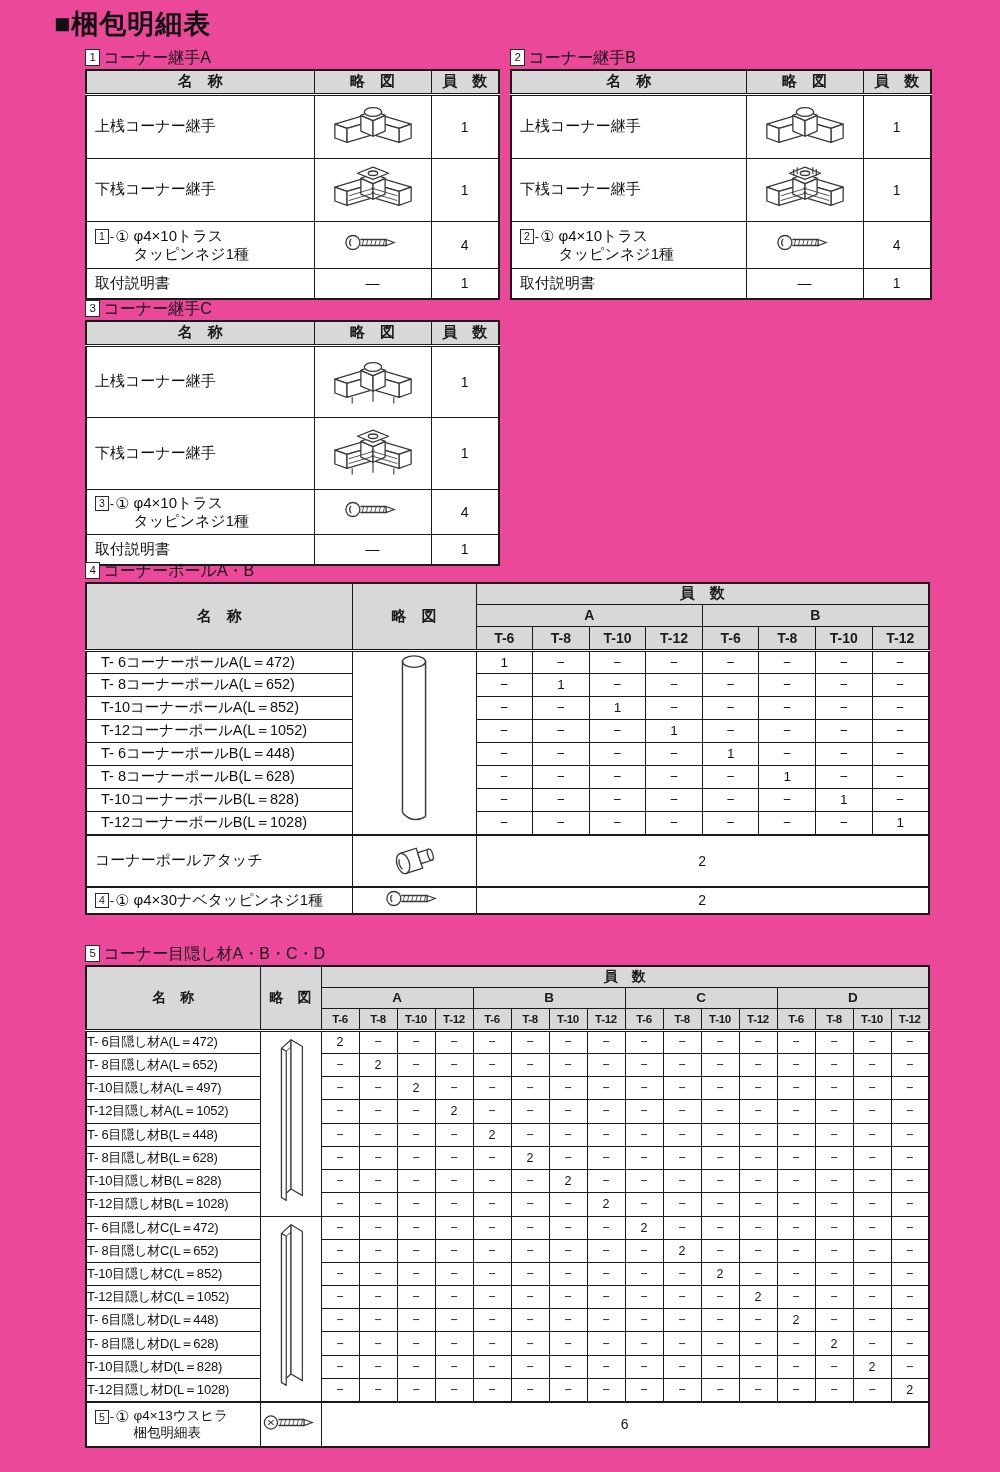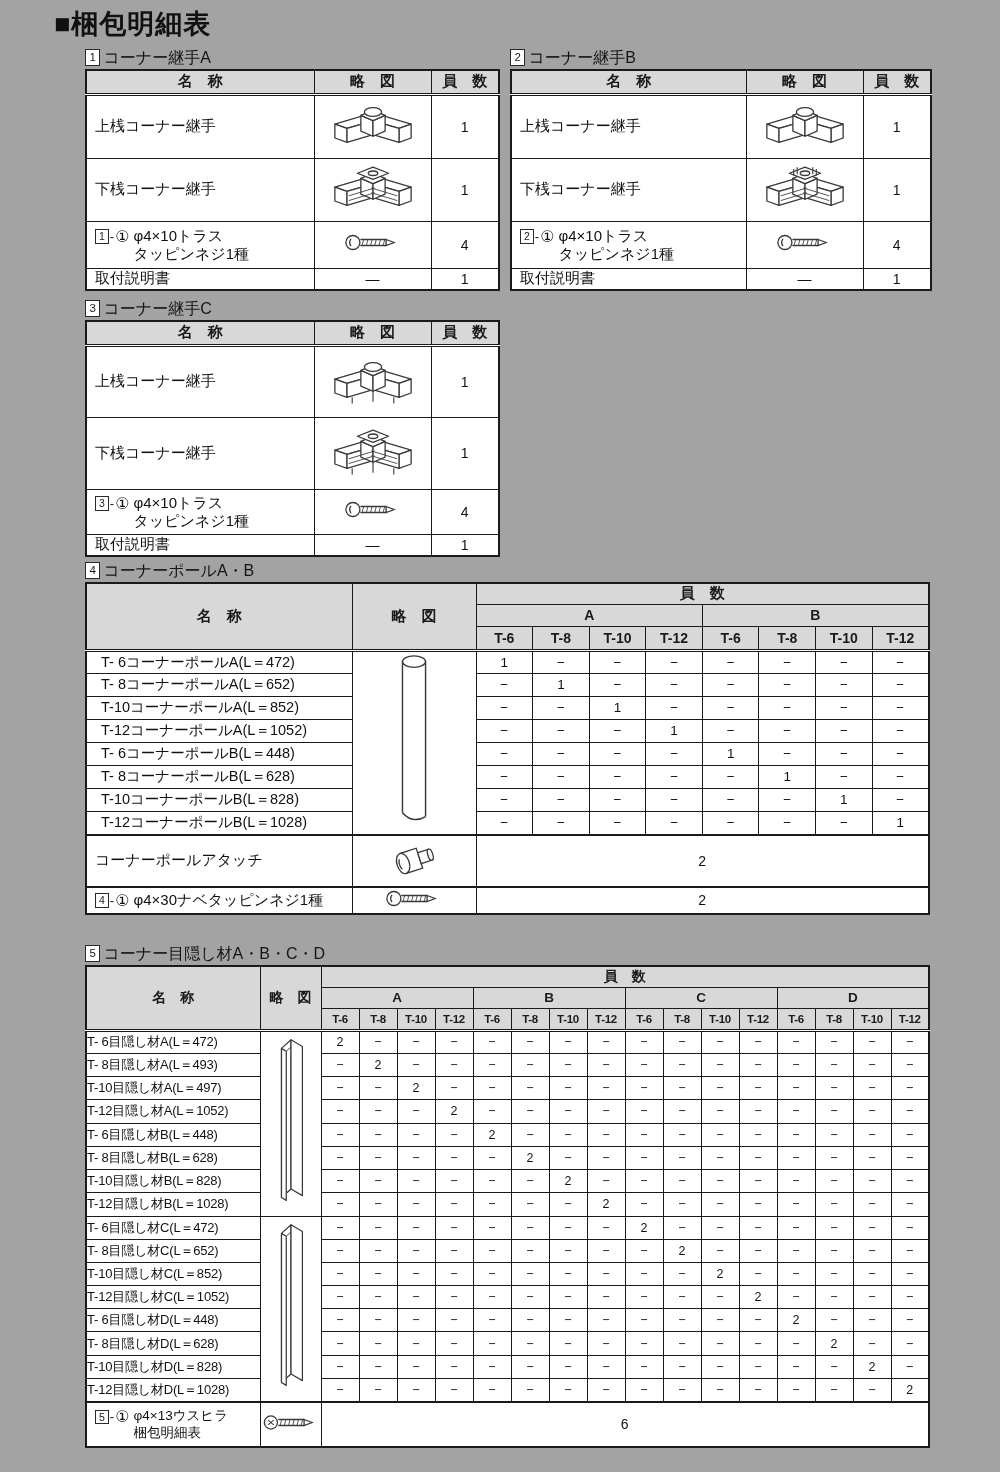--- a/index.html
+++ b/index.html
@@ -1,18 +1,18 @@
 <!DOCTYPE html>
 <html><head>
 <meta charset="utf-8">
 <style>
   html,body{margin:0;padding:0;background:#ffffff;}
   body{width:1000px;height:1472px;position:relative;overflow:hidden;
        font-family:"Liberation Sans","DejaVu Sans",sans-serif;color:#111;}
-  .page{position:absolute;inset:0;background:#a3a3a3;text-decoration:underline;}
+  .page{position:absolute;inset:0;background:#ec4899;text-decoration:underline;}
 
   .title{position:absolute;left:54px;top:6px;font-size:27px;font-weight:bold;
          letter-spacing:1px;margin:0;}
 
   .tbl{position:absolute;}
   .caption{display:flex;align-items:center;gap:3px;font-size:16px;line-height:19px;
            white-space:nowrap;margin-bottom:2px;color:#151515;}
   .boxnum{display:inline-block;border:1.5px solid #2a2a2a;font-size:11.5px;line-height:1;
           padding:1.5px 3.5px;background:#fff;color:#1a1a1a;}
   .boxnum.sm{font-size:10.5px;padding:1px 3px;}
@@ -32,21 +32,21 @@
   td.sk{text-align:center;}
   td.dash{text-align:center;font-size:14px;}
   .qty-big{font-size:15px;}
 
   
   .joint table{width:413px;}
   .joint2 table{width:420px;}
   .joint thead tr{height:24px;}
   .joint .rp{height:61px;}
   .joint .rs{height:47px;}
-  .joint .rm{height:22px;}
+  .joint .rm{height:31px;}
   .joint-c .rp{height:72px;}
   .joint-c .rs{height:45px;}
   .joint .sk svg{display:block;margin:2px auto;}
 
   .screwlab{display:flex;align-items:flex-start;gap:4px;line-height:18px;}
   .pfx{display:inline-flex;align-items:center;gap:1px;padding-top:1px;flex:none;}
   .slines{font-size:15px;}
 
   
   .pole table{width:843px;}
@@ -560,21 +560,21 @@
             <td class="qty">−</td>
             <td class="qty">−</td>
             <td class="qty">−</td>
             <td class="qty">−</td>
             <td class="qty">−</td>
             <td class="qty">−</td>
             <td class="qty">−</td>
             <td class="qty">−</td>
           </tr>
           <tr class="mrow">
-            <td class="name">T- 8目隠し材A(L＝493)</td>
+            <td class="name">T- 8目隠し材A(L＝652)</td>
             <td class="qty">−</td>
             <td class="qty">2</td>
             <td class="qty">−</td>
             <td class="qty">−</td>
             <td class="qty">−</td>
             <td class="qty">−</td>
             <td class="qty">−</td>
             <td class="qty">−</td>
             <td class="qty">−</td>
             <td class="qty">−</td>

